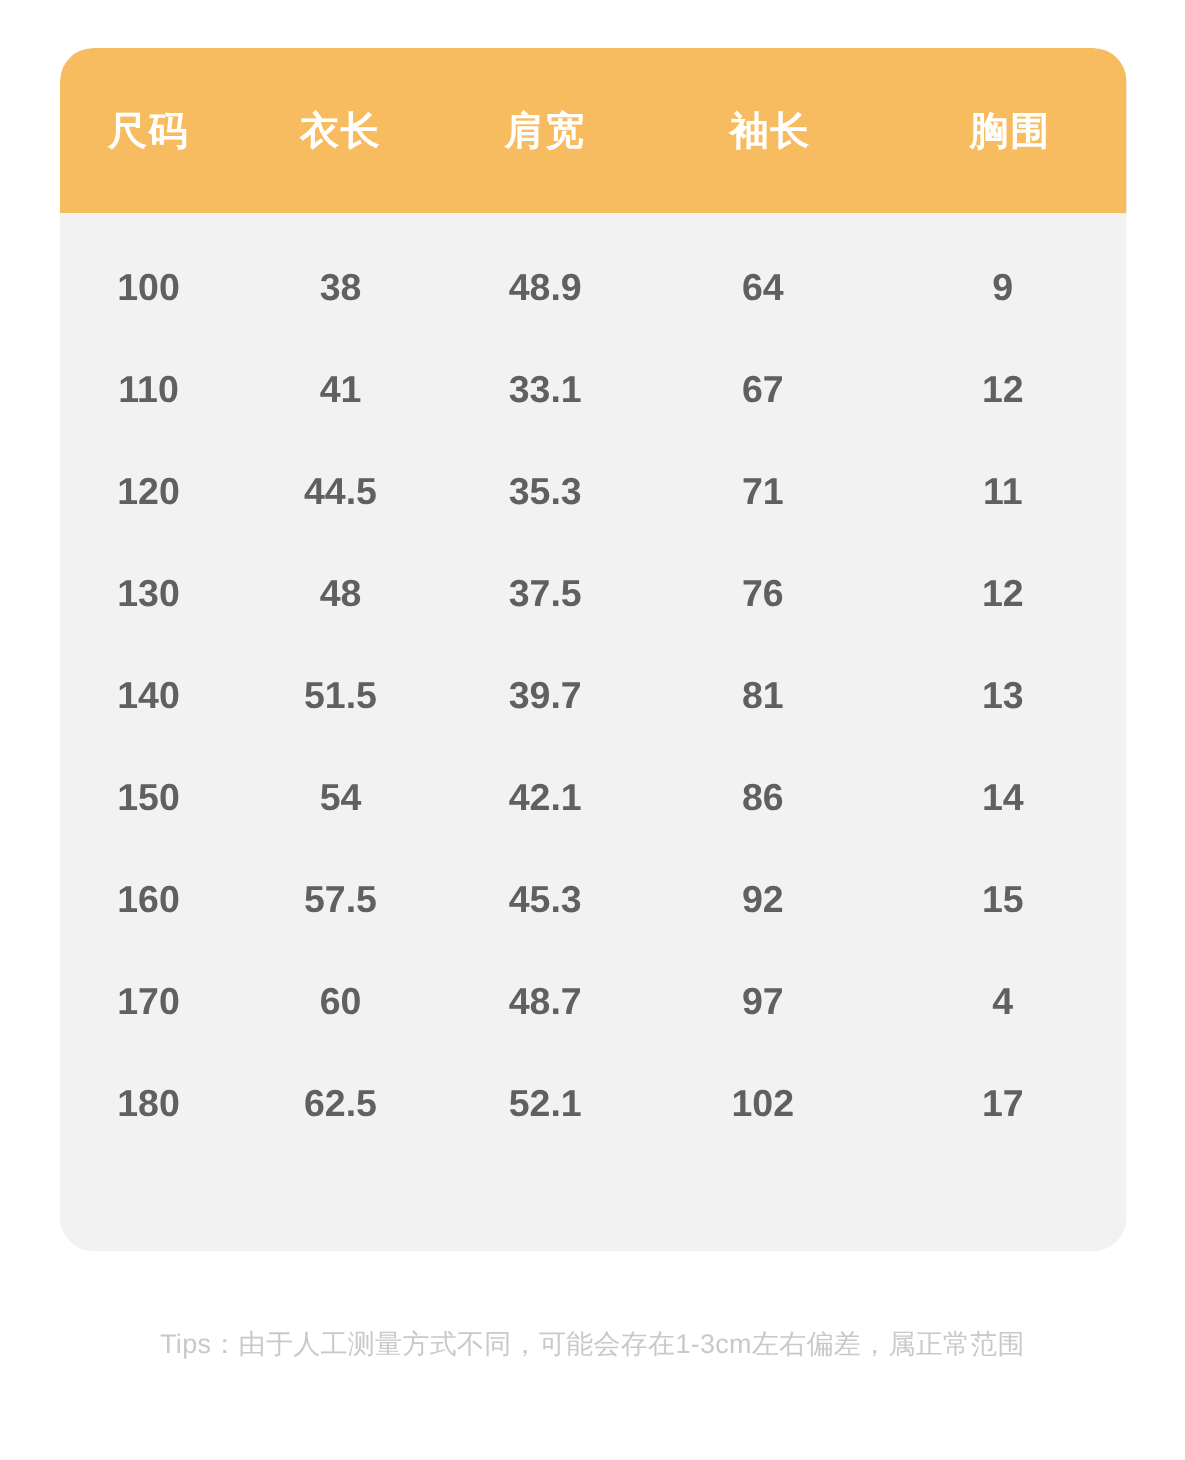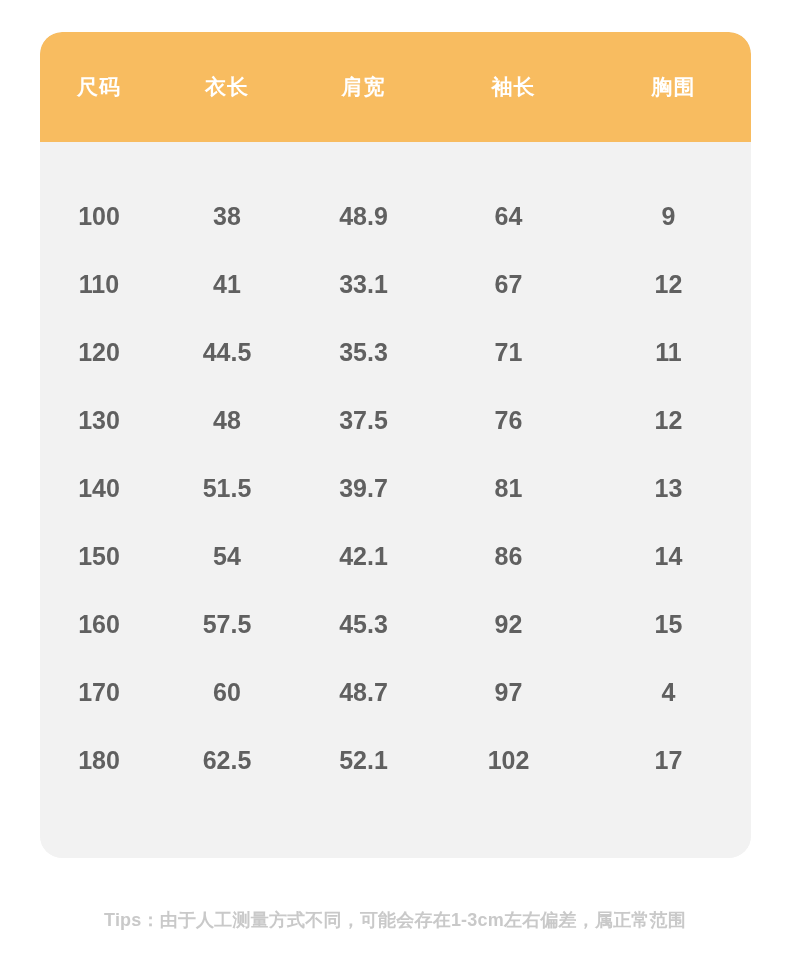--- a/index.html
+++ b/index.html
@@ -35,29 +35,29 @@
   .table-header {
     display: flex;
     align-items: center;
     height: 110px;
     background: #f8bc60;
     border-radius: 22px 22px 0 0;
   }
 
   .table-header .cell {
     color: #ffffff;
-    font-size: 21px;
+    font-size: 26px;
     font-weight: bold;
     text-align: center;
     letter-spacing: 1px;
   }
 
   .table-body {
     background: #f2f2f2;
-    padding-top: 40px;
+    padding-top: 16px;
     padding-bottom: 64px;
     border-radius: 0 0 22px 22px;
   }
 
   .table-row {
     display: flex;
     align-items: center;
     height: 68px;
   }
 
@@ -72,28 +72,27 @@
   .col-0 { width: 118px; }
   .col-1 { width: 138px; }
   .col-2 { width: 135px; }
   .col-3 { width: 155px; }
   .col-4 { width: 165px; }
 
   
   .tips {
     position: absolute;
     left: 0;
-    top: 908px;
+    top: 884px;
     width: 790px;
     text-align: center;
     color: #c9c9c9;
     font-size: 18px;
     letter-spacing: 0.2px;
     white-space: nowrap;
-    font-weight: bold;
   }
 </style>
 </head>
 <body>
 
 <div class="page">
 
   <div class="size-table">
 
     <div class="table-header">

